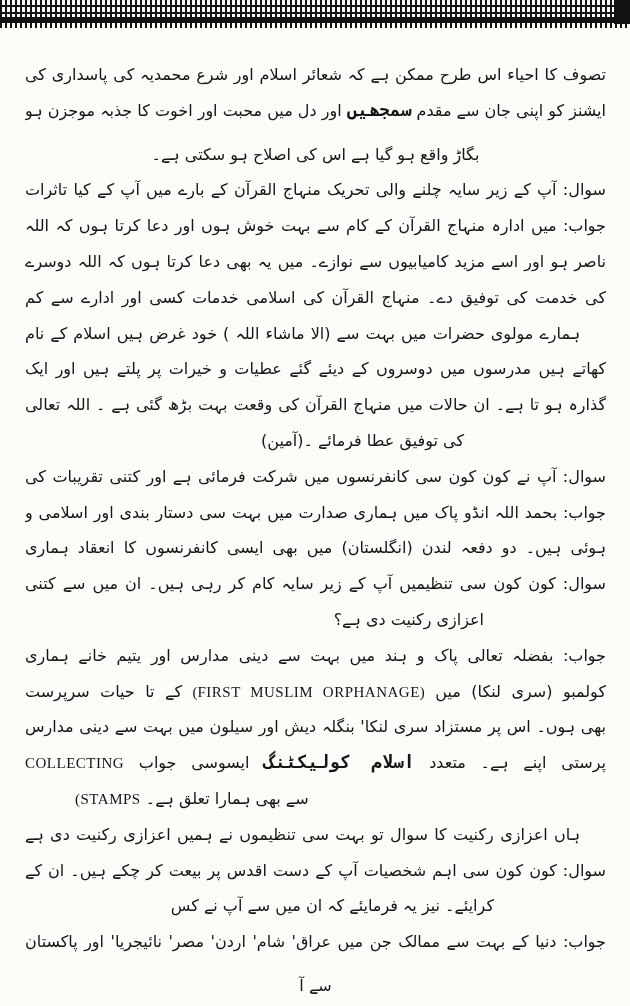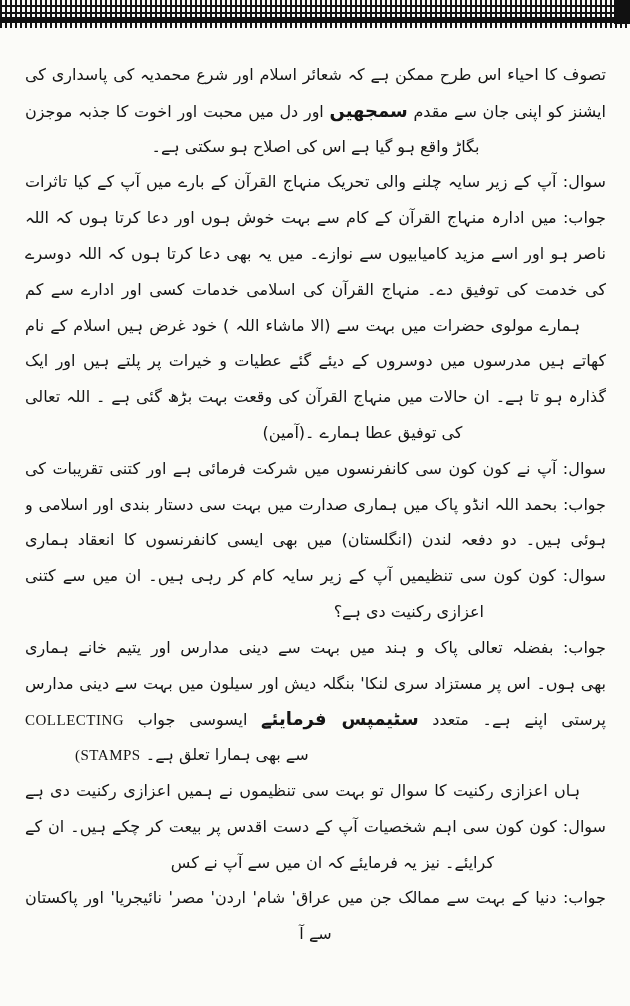--- a/index.html
+++ b/index.html
@@ -43,28 +43,28 @@
     -webkit-font-smoothing: antialiased;
   }
   .line {
     height: 35.8px;
     line-height: 35.8px;
     overflow: hidden;
     text-align: justify;
     text-align-last: justify;
     white-space: normal;
   }
-  .line.center   { text-align: center; text-align-last: center; }
+  .line.center   { text-align: center; text-align-last: center; margin-top: 8px; }
   .line.c-amin   { text-align: center; text-align-last: center; transform: translateX(47px); }
   .line.c-right  { text-align: right;  text-align-last: right; margin-right: 122px; }
   .line.c-both   { text-align: right;  text-align-last: right; margin-right: 112px; margin-left: 115px; }
   .line.c-stamps { direction: ltr; text-align: center; text-align-last: left; margin-left: 50px; }
   .line.pindent  { padding-right: 26px; }
   .s-n  { }
-  .s-b  { font-weight: bold; font-size: 18px; }
+  .s-b  { font-weight: bold; font-size: 18px; font-family: Liberation Mono, monospace; }
   .s-u  { text-underline-offset: 6px; }
   .s-en {
     font-family: "Liberation Serif", serif;
     font-size: 15px;
     letter-spacing: 0.5px;
     font-weight: 500;
     unicode-bidi: embed;
   }
 </style>
 </head>
@@ -83,29 +83,30 @@
       <div class="line"><span class="s-n">تصوف کا احیاء اس طرح ممکن ہے کہ شعائر اسلام اور شرع محمدیہ کی پاسداری کی جائے۔ جب آپ اپنے</span></div>
       <div class="line"><span class="s-n">ایشنز کو اپنی جان سے مقدم </span><span class="s-b">سمجھیں</span><span class="s-n"> اور دل میں محبت اور اخوت کا جذبہ موجزن ہو جائے تو حالات میں جو</span></div>
       <div class="line center"><span class="s-n">بگاڑ واقع ہو گیا ہے اس کی اصلاح ہو سکتی ہے۔</span></div>
       <div class="line"><span class="s-u">سوال:</span><span class="s-n"> آپ کے زیر سایہ چلنے والی تحریک منہاج القرآن کے بارے میں آپ کے کیا تاثرات ہیں؟</span></div>
       <div class="line"><span class="s-u">جواب:</span><span class="s-n"> میں ادارہ منہاج القرآن کے کام سے بہت خوش ہوں اور دعا کرتا ہوں کہ اللہ تعالی اس کا حامی و</span></div>
       <div class="line"><span class="s-n">ناصر ہو اور اسے مزید کامیابیوں سے نوازے۔ میں یہ بھی دعا کرتا ہوں کہ اللہ دوسرے اداروں کو بھی اسلام</span></div>
       <div class="line"><span class="s-n">کی خدمت کی توفیق دے۔ منہاج القرآن کی اسلامی خدمات کسی اور ادارے سے کم نہیں ہیں۔</span></div>
       <div class="line pindent"><span class="s-n">ہمارے مولوی حضرات میں بہت سے (الا ماشاء اللہ ) خود غرض ہیں اسلام کے نام پر چندے بٹور کر</span></div>
       <div class="line"><span class="s-n">کھاتے ہیں مدرسوں میں دوسروں کے دیئے گئے عطیات و خیرات پر پلتے ہیں اور ایک قسم کی بھیک پر ان کا</span></div>
       <div class="line"><span class="s-n">گذارہ ہو تا ہے۔ ان حالات میں منہاج القرآن کی وقعت بہت بڑھ گئی ہے ۔ اللہ تعالی انہیں مزید کام کرنے</span></div>
-      <div class="line c-amin"><span class="s-n">کی توفیق عطا ہمارے ۔(آمین)</span></div>
+      <div class="line c-amin"><span class="s-n">کی توفیق عطا فرمائے ۔(آمین)</span></div>
       <div class="line"><span class="s-u">سوال:</span><span class="s-n"> آپ نے کون کون سی کانفرنسوں میں شرکت فرمائی ہے اور کتنی تقریبات کی صدارت فرمائی ہے؟</span></div>
       <div class="line"><span class="s-u">جواب:</span><span class="s-n"> بحمد اللہ انڈو پاک میں ہماری صدارت میں بہت سی دستار بندی اور اسلامی و دینی نوعیت کی کانفرنسیں</span></div>
       <div class="line"><span class="s-n">ہوئی ہیں۔ دو دفعہ لندن (انگلستان) میں بھی ایسی کانفرنسوں کا انعقاد ہماری صدارت میں ہو چکا ہے۔</span></div>
       <div class="line"><span class="s-u">سوال:</span><span class="s-n"> کون کون سی تنظیمیں آپ کے زیر سایہ کام کر رہی ہیں۔ ان میں سے کتنی تنظیموں نے آپ کو</span></div>
       <div class="line c-right"><span class="s-n">اعزازی رکنیت دی ہے؟</span></div>
       <div class="line"><span class="s-u">جواب:</span><span class="s-n"> بفضلہ تعالی پاک و ہند میں بہت سے دینی مدارس اور یتیم خانے ہماری سرپرستی میں چل رہے ہیں ۔</span></div>
+      <div class="line"><span class="s-n">کولمبو (سری لنکا) میں </span><span class="s-en" dir="ltr">(FIRST MUSLIM ORPHANAGE)</span><span class="s-n"> کے تا حیات سرپرست </span></div>
       <div class="line"><span class="s-n">بھی ہوں۔ اس پر مستزاد سری لنکا' بنگلہ دیش اور سیلون میں بہت سے دینی مدارس کو بھی ہماری سر</span></div>
-      <div class="line"><span class="s-n">پرستی اپنے ہے۔ متعدد </span><span class="s-b">سٹیمپس فرمایئے</span><span class="s-n"> ایسوسی جواب </span><span class="s-en" dir="ltr">COLLECTING ASSOCIATIONS)</span></div>
+      <div class="line"><span class="s-n">پرستی اپنے ہے۔ متعدد </span><span class="s-b">اسلام کولیکٹنگ</span><span class="s-n"> ایسوسی جواب </span><span class="s-en" dir="ltr">COLLECTING ASSOCIATIONS)</span></div>
       <div class="line c-stamps"><span class="s-en" dir="ltr">(STAMPS</span><span class="s-n"> سے بھی ہمارا تعلق ہے۔</span></div>
       <div class="line pindent"><span class="s-n">ہاں اعزازی رکنیت کا سوال تو بہت سی تنظیموں نے ہمیں اعزازی رکنیت دی ہے لیکن بہت سوں کی ہم</span></div>
       <div class="line"><span class="s-u">سوال:</span><span class="s-n"> کون کون سی اہم شخصیات آپ کے دست اقدس پر بیعت کر چکے ہیں۔ ان کے ناموں سے متعارف</span></div>
       <div class="line c-both"><span class="s-n">کرایئے۔ نیز یہ فرمایئے کہ ان میں سے آپ نے کس کس کو خلافت دی ہے؟</span></div>
       <div class="line"><span class="s-u">جواب:</span><span class="s-n"> دنیا کے بہت سے ممالک جن میں عراق' شام' اردن' مصر' نائیجریا' اور پاکستان شامل ہیں' کے بہت</span></div>
       <div class="line center"><span class="s-n">سے آ</span></div>
     </div>
 
 </div>
 

